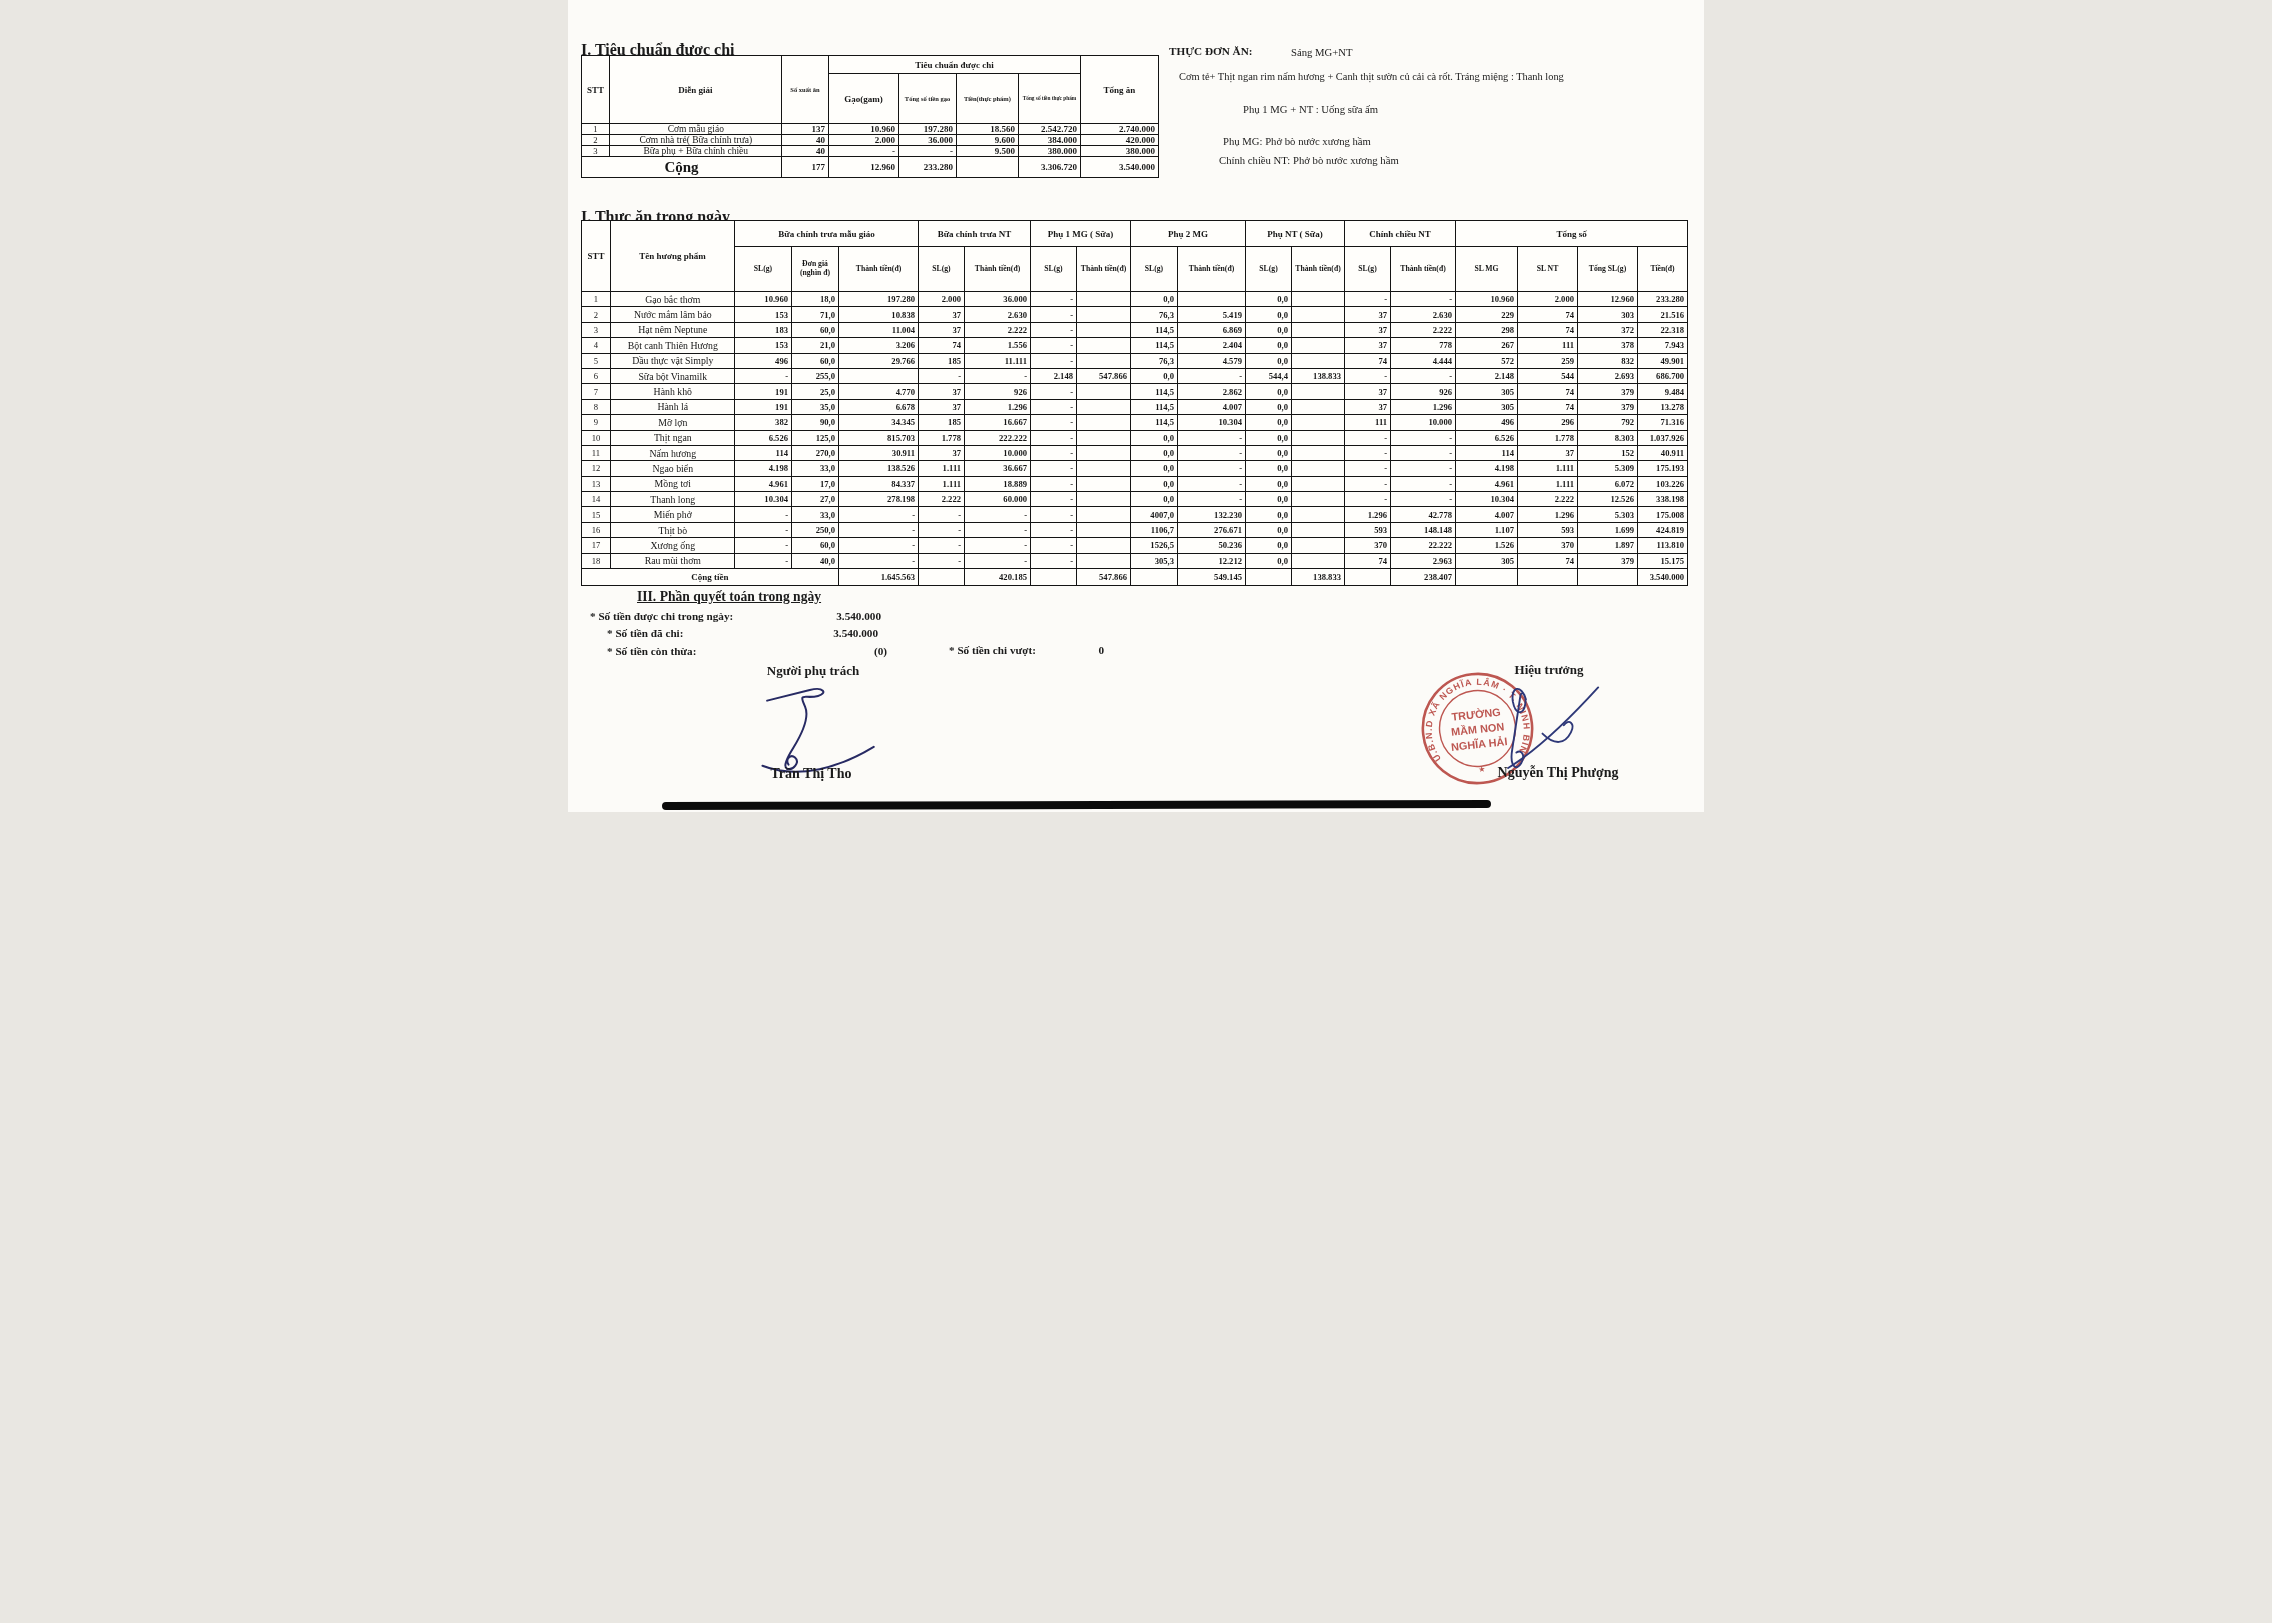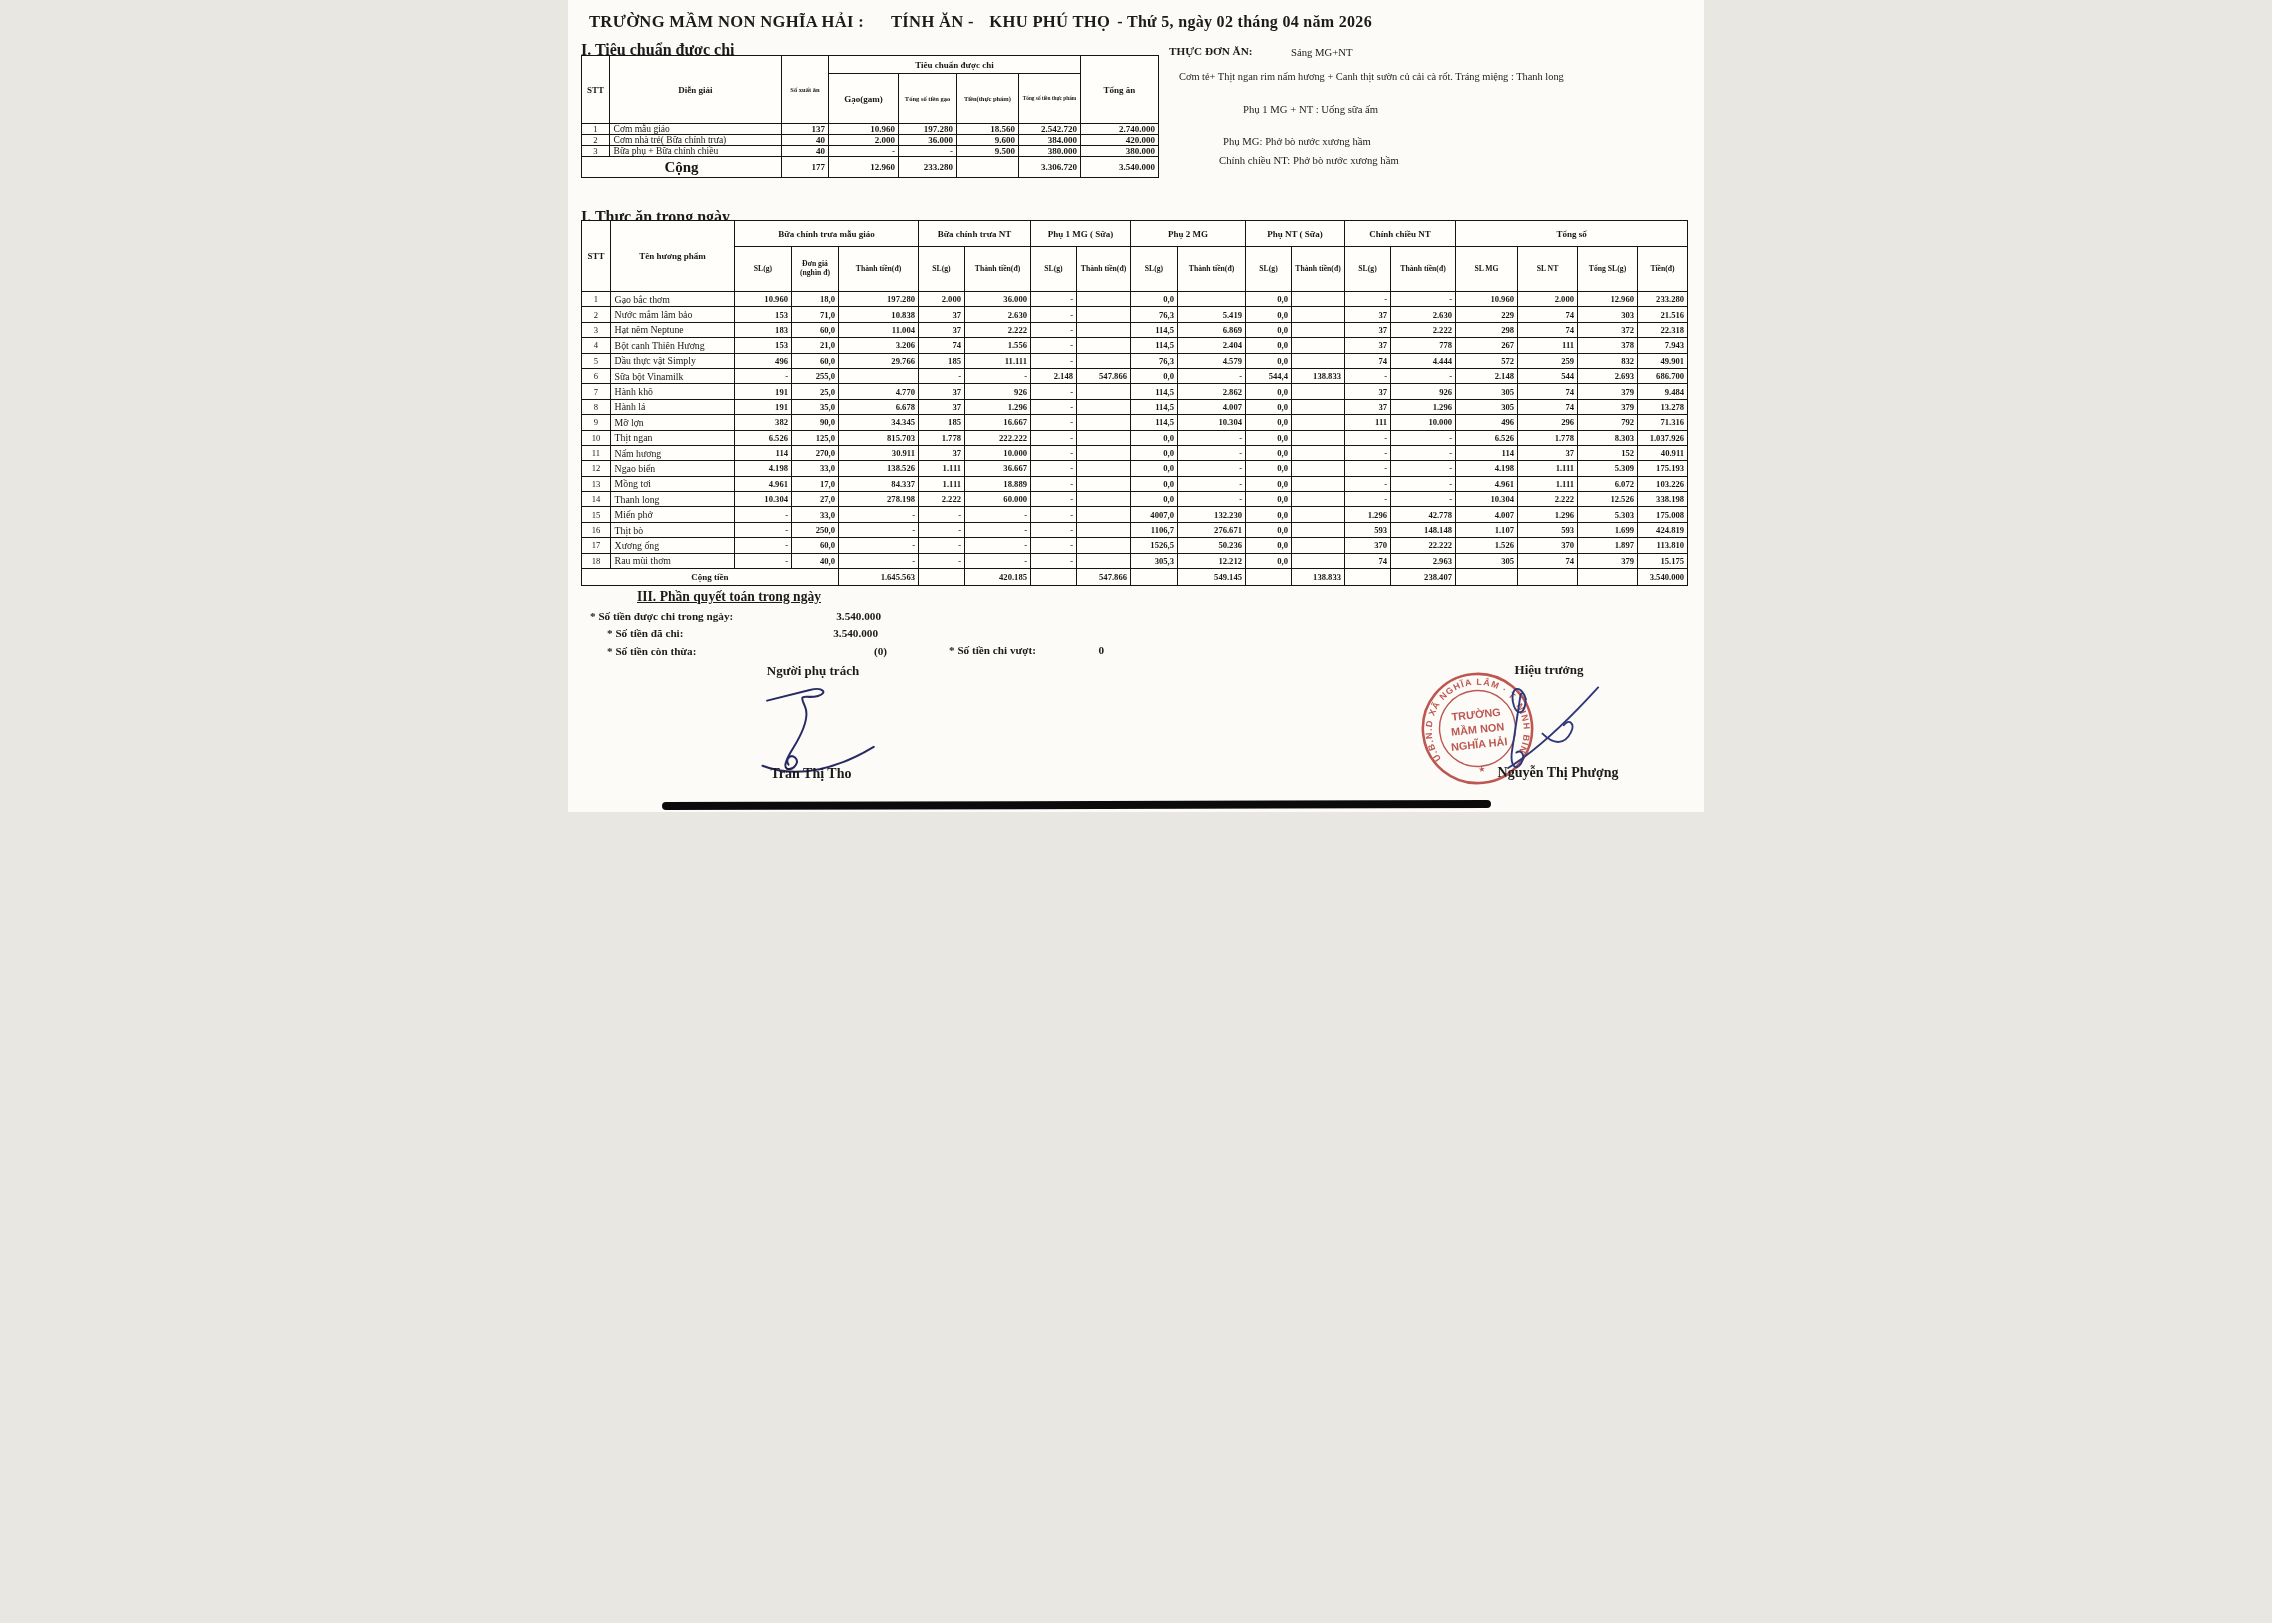--- a/index.html
+++ b/index.html
@@ -18,21 +18,21 @@
   
   .seclabel{font-weight:bold;font-size:16px;}
   
   table{border-collapse:collapse;table-layout:fixed;background:#fffefb;}
   table,td,th{border:1.2px solid #141414;}
   table{border-width:1.8px;}
   th,td{padding:0 3px;overflow:hidden;vertical-align:middle;color:#161616;}
   th{font-weight:bold;}
   td.num{text-align:right;font-weight:bold;font-size:8.6px;font-family:"Liberation Serif",serif;}
   td.stt{text-align:center;font-size:8.6px;padding:0 1.2px;}
-  td.name{text-align:left;font-size:9.8px;padding-left:3.6px;white-space:nowrap;}
+  td.name{text-align:center;font-size:9.8px;padding-left:3.6px;white-space:nowrap;}
   
   #table1{left:13px;top:55px;width:576px;}
   #table1 th{font-size:9px;}
   #table1 .small{font-size:6.5px;line-height:1.1;}
   #table1 .tiny{font-size:5.3px;line-height:1.1;}
   #table1 tr.grp{height:18px;}
   #table1 tr.sub{height:50px;}
   #table1 tr.total{height:21px;}
   #table1 td.num{font-size:9px;}
   #table1 td.name{font-size:9.5px;}
@@ -56,23 +56,20 @@
   .sig-title{font-weight:bold;font-size:13px;text-align:center;}
   .sig-name{font-weight:bold;font-size:14px;text-align:center;white-space:nowrap;}
   svg{display:block;}
   .scanbar{background:#0b0b0b;border-radius:4.1px;transform:rotate(-.15deg);}
 </style>
 </head>
 <body>
 
 <div class="page">
 
-  <div class="abs title">
-    <span>TRƯỜNG MẦM NON NGHĨA HẢI :</span><span class="p2">TÍNH ĂN -</span><span class="p3">KHU PHÚ THỌ</span><span class="p4">- Thứ 5, ngày 02 tháng 04 năm 2026</span>
-  </div>
 
   <div class="abs seclabel" style="left:13px;top:41px;">I. Tiêu chuẩn được chi</div>
 
   <table id="table1" class="abs">
     <colgroup>
       <col style="width:28px">
         <col style="width:172px">
         <col style="width:47px">
         <col style="width:70px">
       <col style="width:58px">

